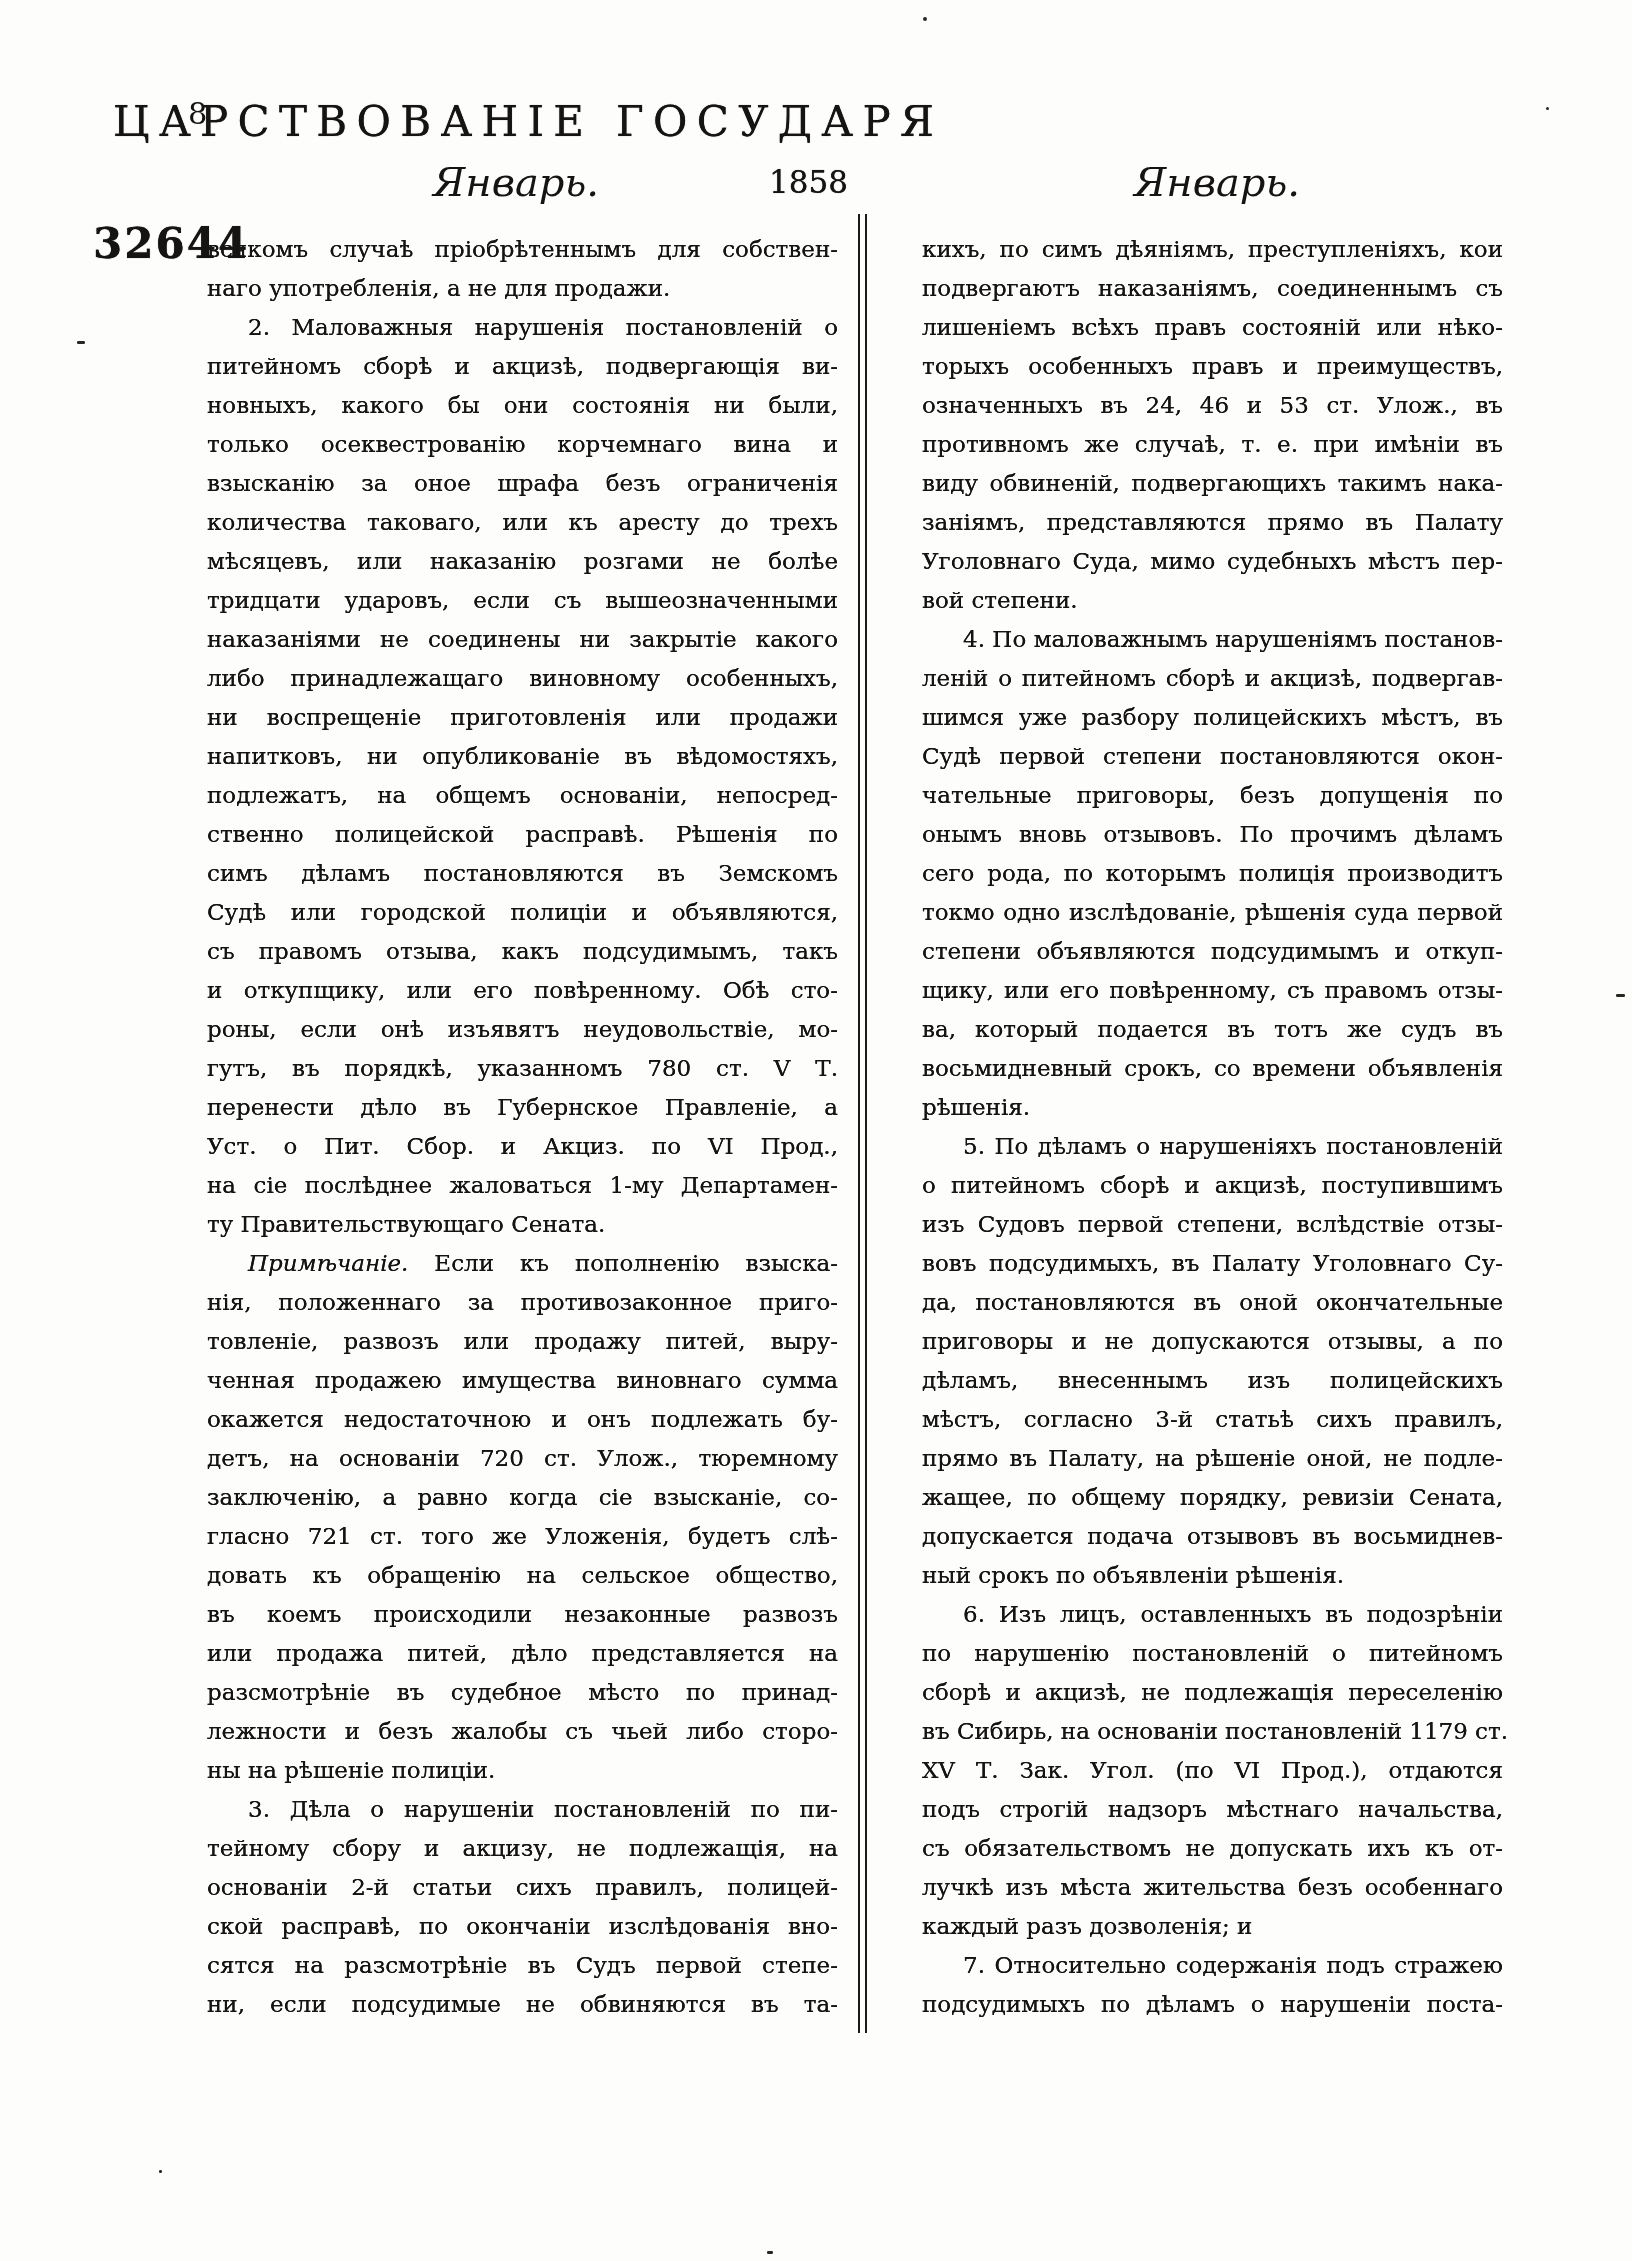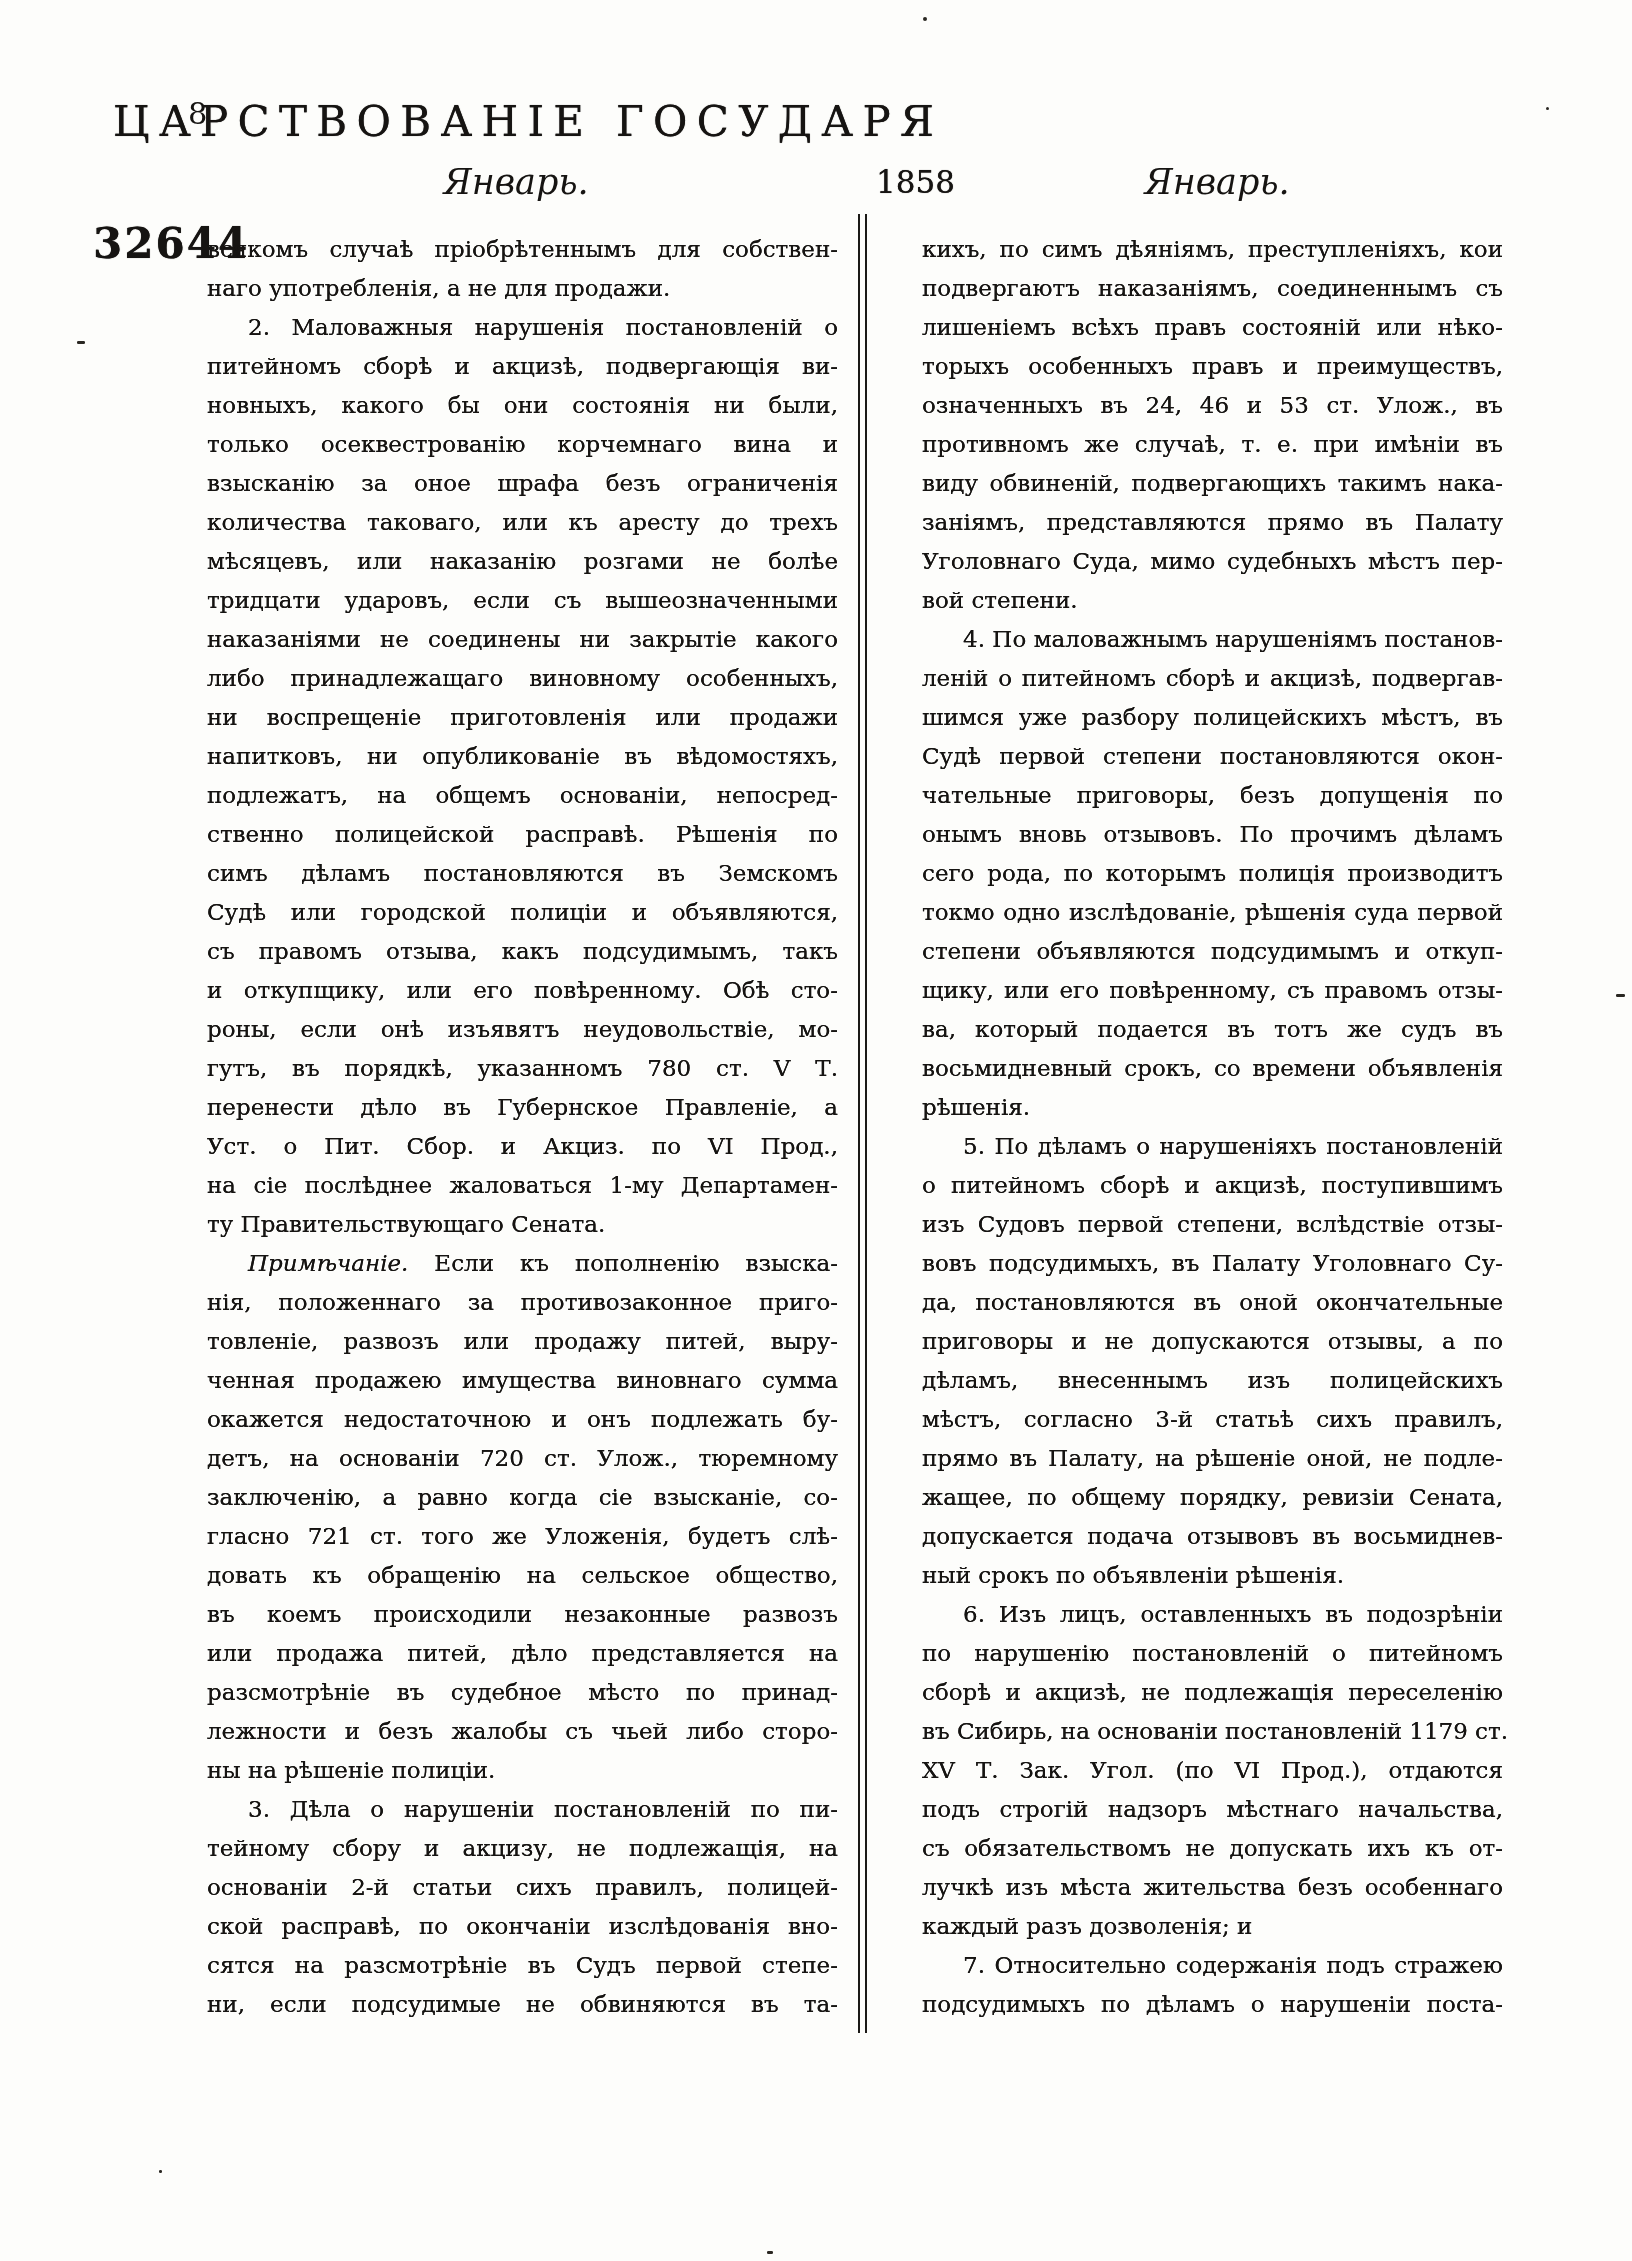--- a/index.html
+++ b/index.html
@@ -15,23 +15,23 @@
     position:absolute; left:188px; top:99px;
     font-size:30.5px; line-height:1;
   }
   .header-title {
     position:absolute; left:113px; top:101px; width:1499px;
     font-size:42px; line-height:1;
     letter-spacing:9.3px; white-space:nowrap;
     text-shadow:0 0 0.7px currentColor;
   }
   .subhead { position:absolute; top:162px; height:40px; }
-  .month { font-style:italic; font-size:35px; line-height:40px; text-align:center; }
+  .month { font-style:italic; font-size:40px; line-height:40px; text-align:center; }
   .month-left  { left:423px;  width:186px; }
-  .year        { left:769px; width:186px; font-size:31px; line-height:40px; text-align:right; text-shadow:0 0 0.7px currentColor; }
+  .year        { left:769px; width:186px; font-size:31px; line-height:40px; text-align:left; text-shadow:0 0 0.7px currentColor; }
   .month-right { left:1124px; width:186px; }
   .act-number {
     position:absolute; left:57px; top:223px;
     font-size:42px; font-weight:bold; letter-spacing:2px; line-height:1;
     text-shadow:0 0 0.7px currentColor;
     margin-left:36px;
   }
   .column { position:absolute; top:230px; }
   .column-left  { left:207px;  width:631px; }
   .column-right { left:886px; width:581px;margin-left:36px; }

